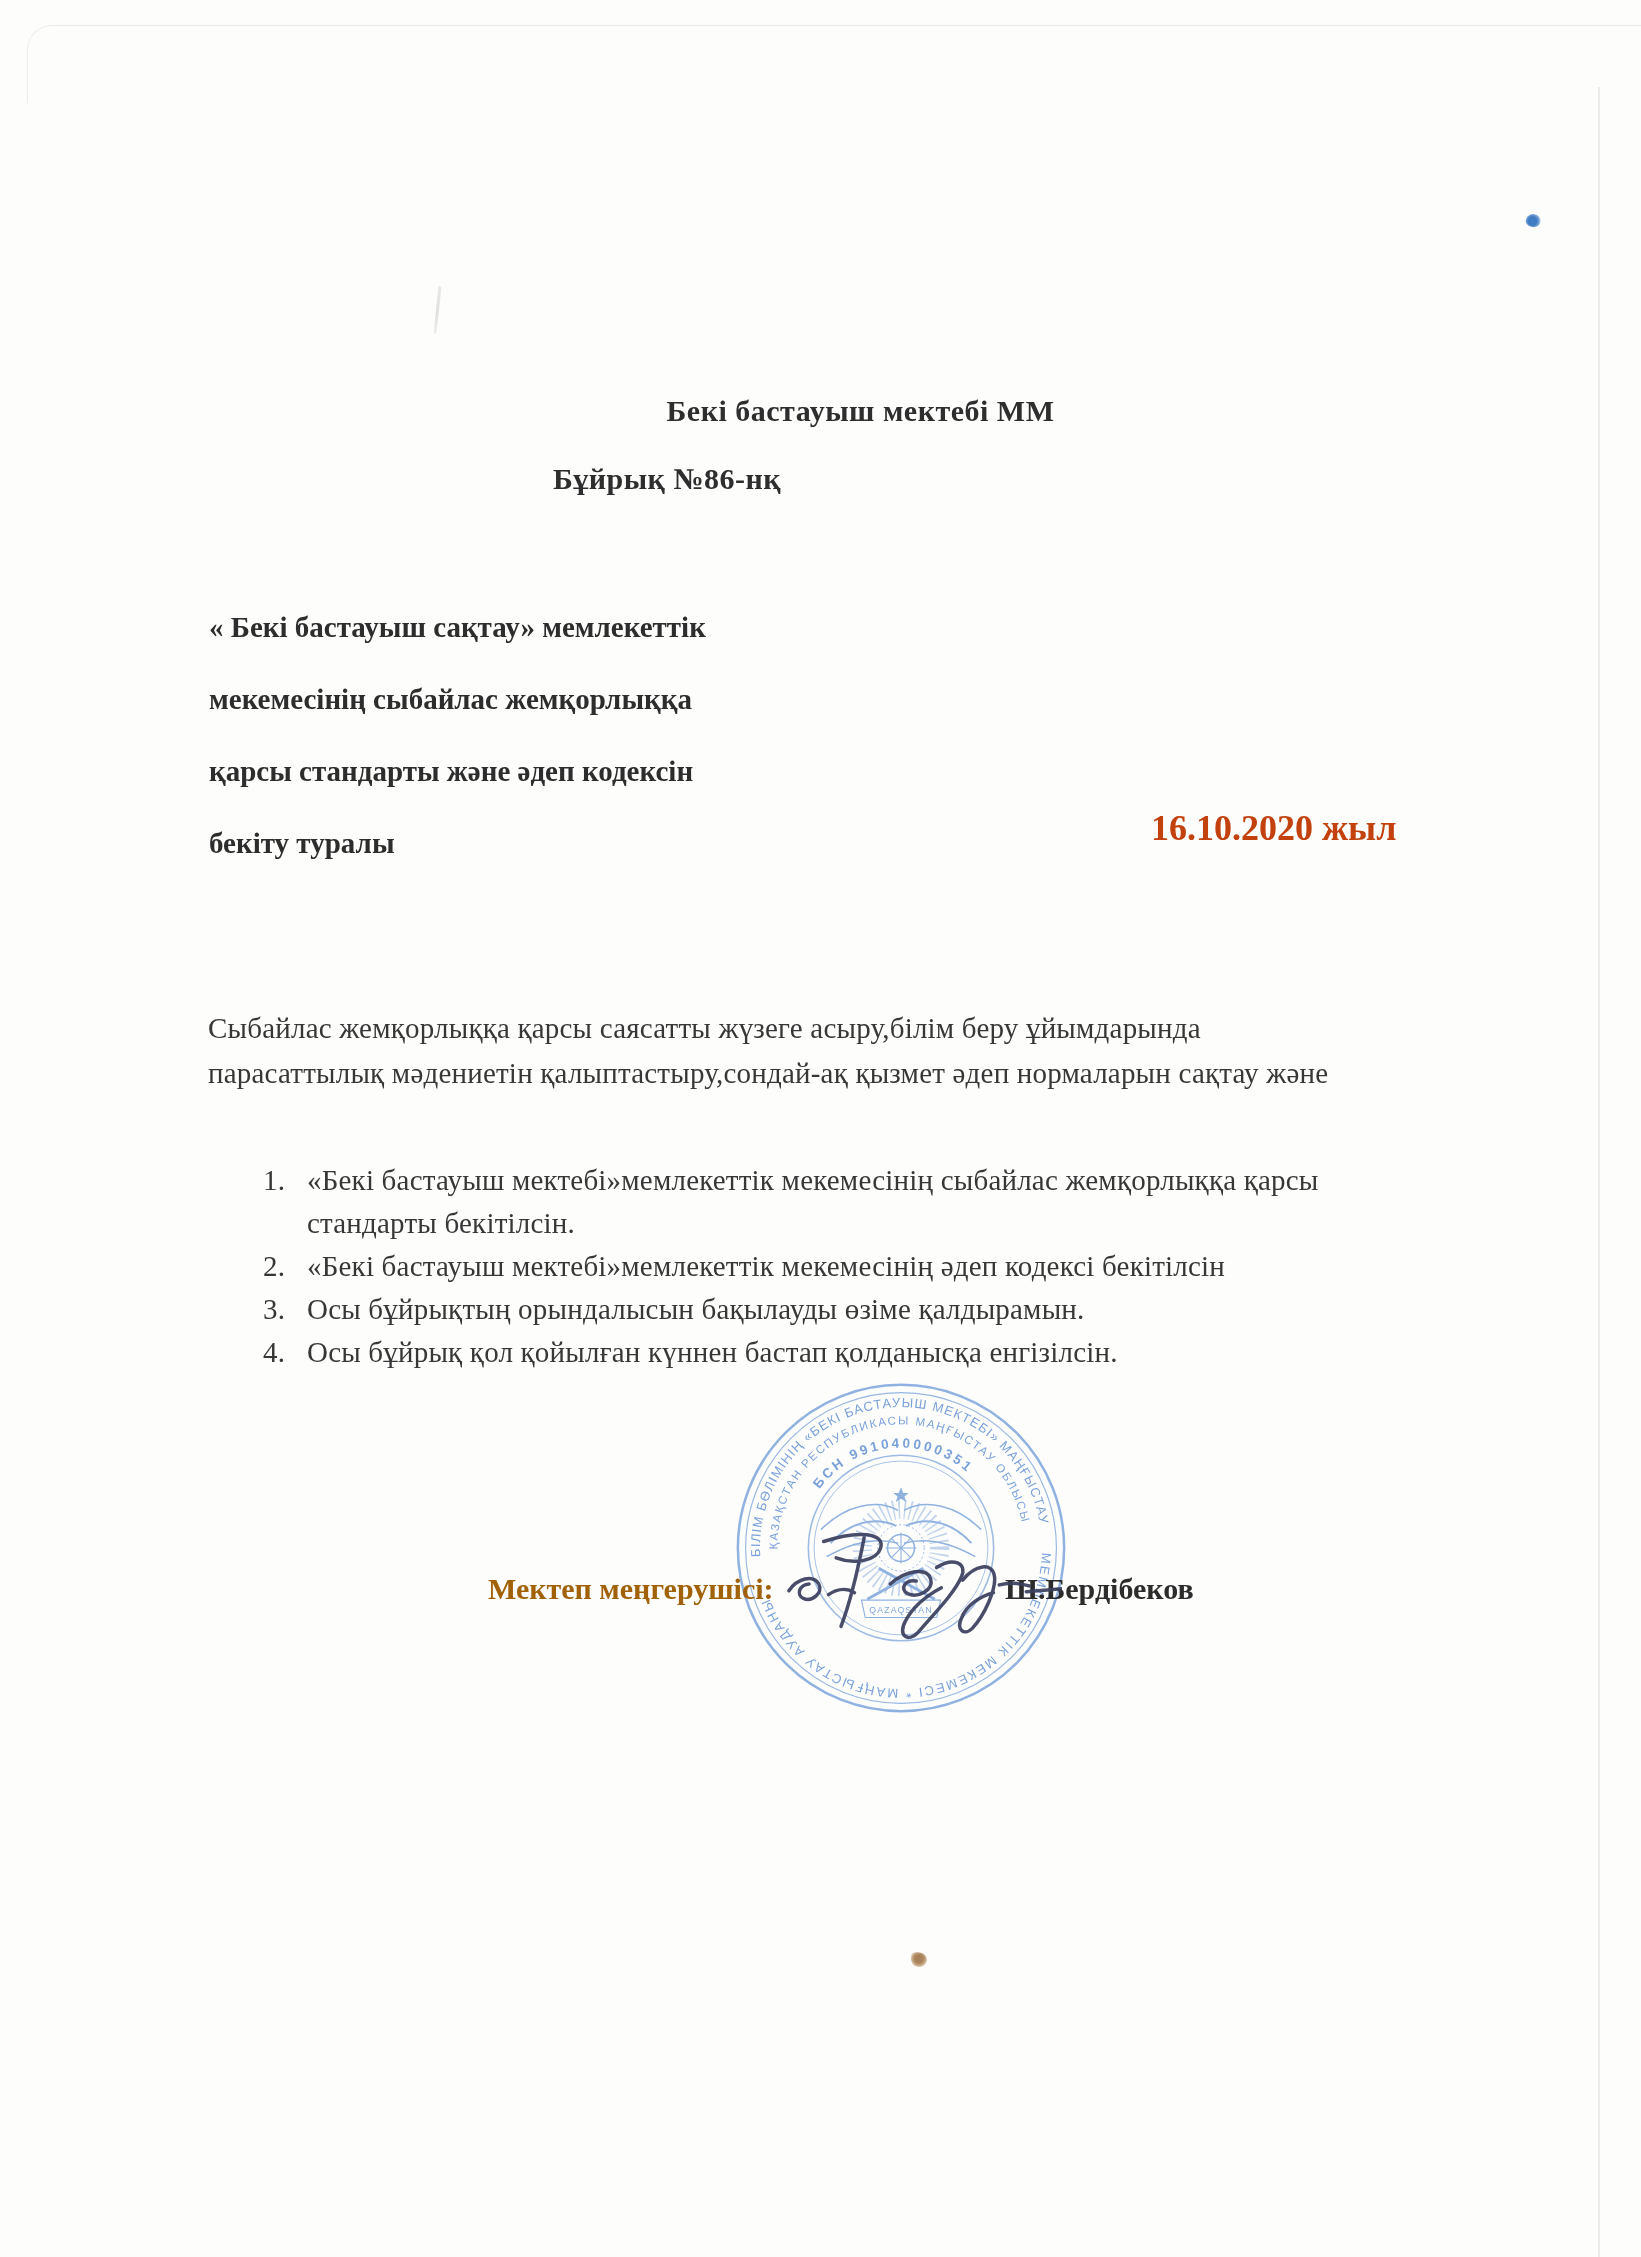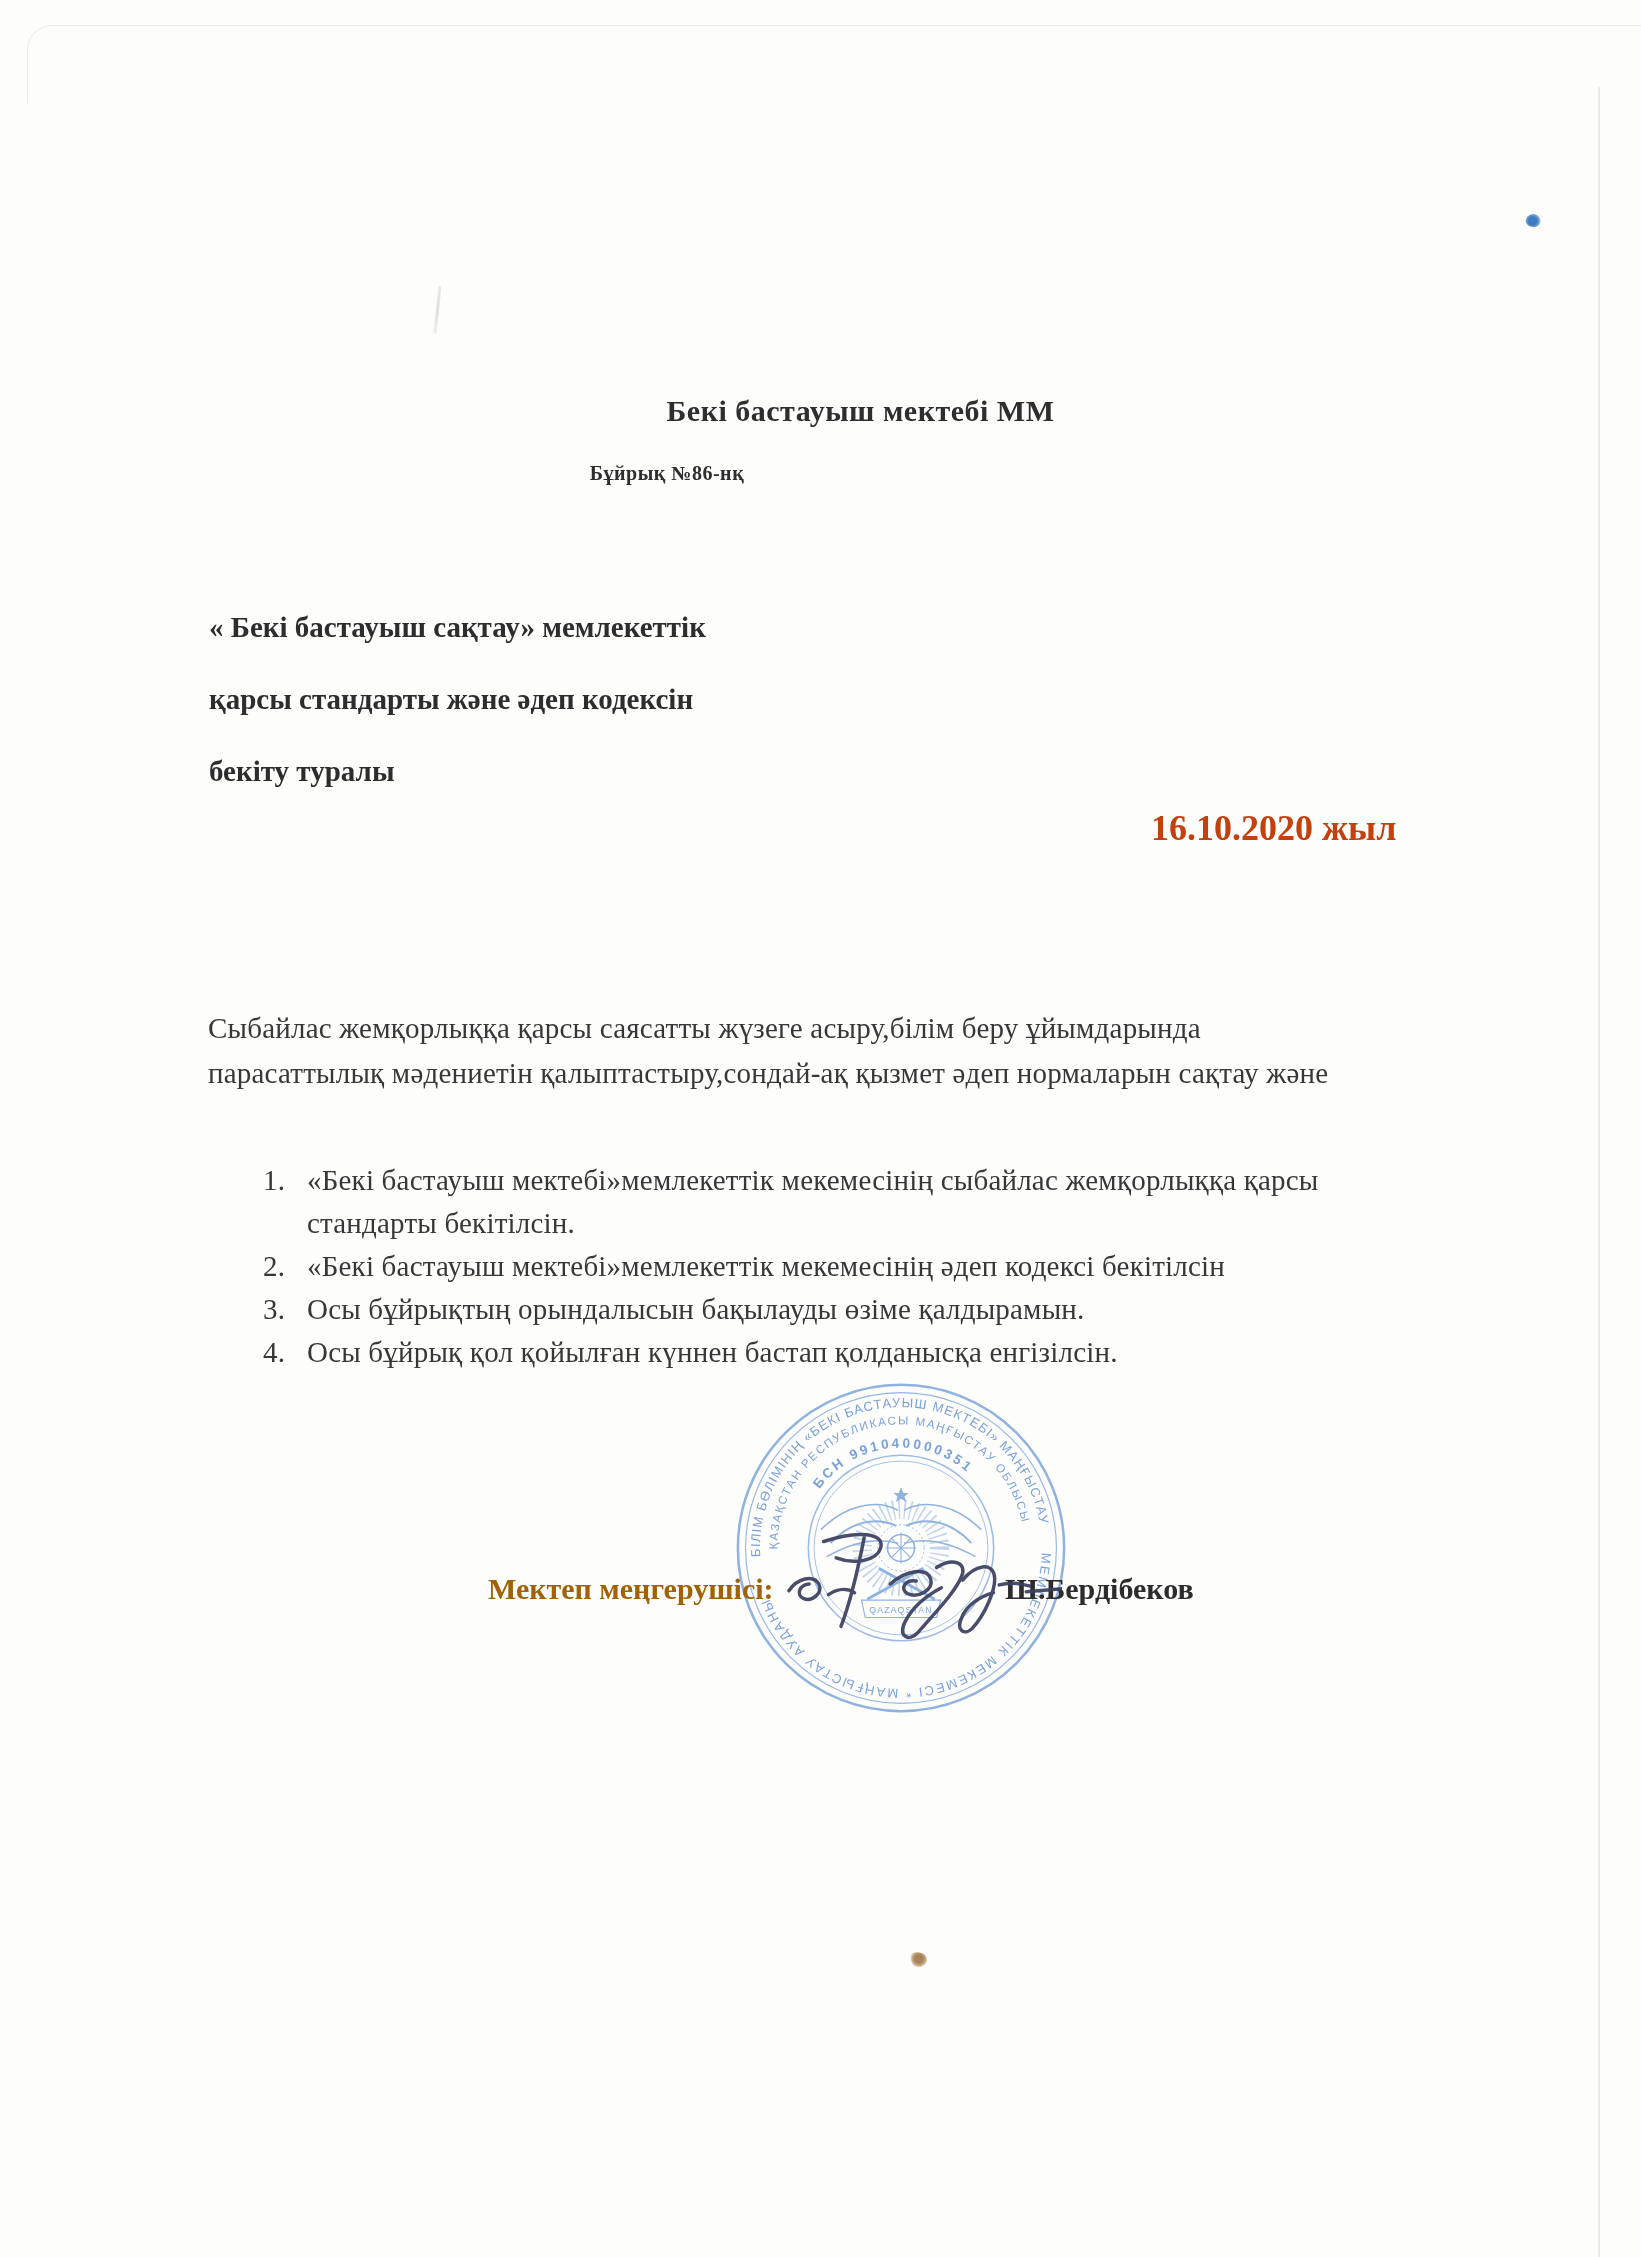--- a/index.html
+++ b/index.html
@@ -17,21 +17,21 @@
   .scan-edge-right{
     position:absolute;top:87px;right:41px;bottom:0;width:1.9px;
     background:#ecebe8;pointer-events:none;
   }
   .org-title{
     position:absolute;top:394px;left:0;width:1641px;text-align:center;
     font-weight:bold;font-size:30px;color:#2e2e2e;letter-spacing:0.5px;margin-left:40px;
   }
   .order-no{
     position:absolute;top:462px;left:0;width:1334px;text-align:center;
-    font-weight:bold;font-size:20px;color:#2e2e2e;letter-spacing:0.5px;
+    font-weight:bold;font-size:30px;color:#2e2e2e;letter-spacing:0.5px;
   }
   .subject{
     position:absolute;left:209px;top:591px;width:734px;
     font-weight:bold;font-size:29px;color:#2d2d2d;
   }
   .subject .line{line-height:72px;white-space:nowrap;}
   .doc-date{
     position:absolute;left:1151px;top:807px;
     font-weight:bold;font-size:36px;color:#c2410c;white-space:nowrap;
   }
@@ -82,20 +82,21 @@
   <div class="scan-edge-right"></div>
   <div class="pencil-mark"></div>
   <div class="speck-blue"></div>
   <div class="speck-brown"></div>
 
   <div class="org-title">Бекі бастауыш мектебі ММ</div>
   <div class="order-no">Бұйрық №86-нқ</div>
 
   <div class="subject">
     <div class="line">« Бекі бастауыш сақтау» мемлекеттік</div>
+    <div class="line">мекемесінің сыбайлас жемқорлыққа</div>
     <div class="line">қарсы  стандарты және әдеп кодексін</div>
     <div class="line">бекіту туралы</div>
   </div>
 
   <div class="doc-date">16.10.2020 жыл</div>
 
   <div class="preamble">
     <div>Сыбайлас жемқорлыққа қарсы саясатты жүзеге асыру,білім беру ұйымдарында</div>
     <div>парасаттылық мәдениетін қалыптастыру,сондай-ақ қызмет әдеп нормаларын сақтау және</div>
   </div>

